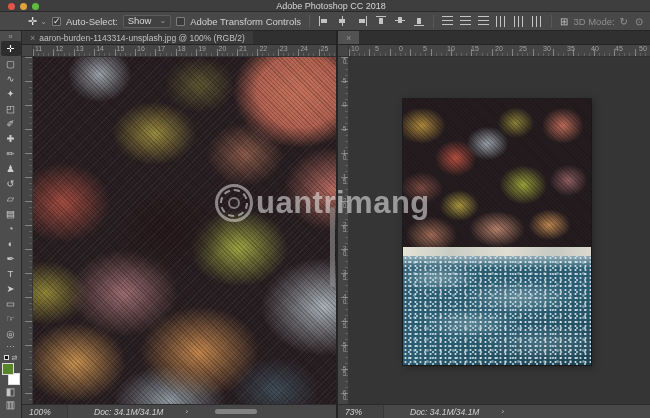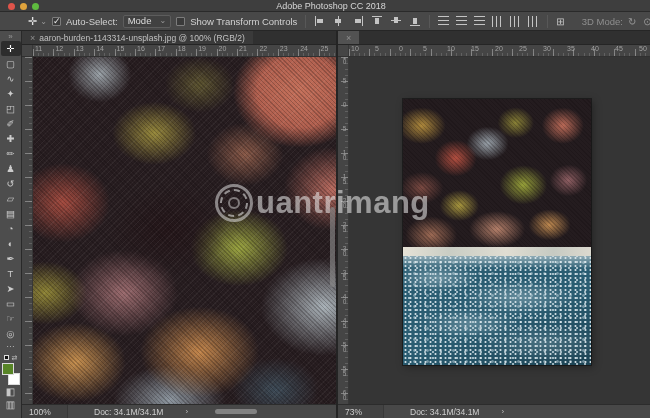--- a/index.html
+++ b/index.html
@@ -37,21 +37,21 @@
   .alicon .bar { width:1px; top:1px; bottom:1px; }
   .alicon .rect { height:4px; width:6px; top:4px; }
   .al-left .bar { left:1px; }   .al-left .rect { left:3px; }
   .al-hcenter .bar { left:5px; }.al-hcenter .rect { left:2px; }
   .al-right .bar { right:1px; } .al-right .rect { right:3px; }
   .al-rot { transform:rotate(90deg); }
   .dicon { width:11px; height:11px; flex:none; }
   .d-h { background:repeating-linear-gradient(180deg,#c4c4c4 0 1px, transparent 1px 4px); }
   .d-v { background:repeating-linear-gradient(90deg,#c4c4c4 0 1px, transparent 1px 4px); }
   .glyphbtn { color:#c4c4c4; font-size:10px; }
-  .threed-label { color:#8f8f8f; margin-left:12px; }
+  .threed-label { color:#8f8f8f; margin-left:0; }
   .threed-ic { color:#969696; font-size:10px; }
 
   
   .main { display:flex; height:387px; }
 
   
   .toolbar { width:22px; background:#4d4d4d; border-right:1px solid #292929;
     display:flex; flex-direction:column; align-items:center; padding-top:1px; flex:none; }
   .tb-collapse { color:#9a9a9a; font-size:8px; height:9px; line-height:9px; }
   .tool { width:20px; height:15px; line-height:15px; text-align:center;
@@ -165,21 +165,21 @@
       radial-gradient(circle, rgba(222,233,238,.9) 0.6px, rgba(0,0,0,0) 1.4px),
       radial-gradient(circle, rgba(210,226,232,.7) 0.7px, rgba(0,0,0,0) 1.5px),
       radial-gradient(circle, rgba(195,214,222,.5) 0.9px, rgba(0,0,0,0) 1.8px),
       linear-gradient(160deg, rgba(12,35,46,0) 55%, rgba(12,35,46,.45) 100%);
     background-size:auto, auto, auto, auto, auto, 5px 4px, 8px 6px, 13px 11px, auto;
     background-position:0 0, 0 0, 0 0, 0 0, 0 0, 0 0, 2px 3px, 5px 1px, 0 0;
   }
 
   
   .statusbar { height:14px; flex:none; background:#484848; border-top:1px solid #2c2c2c;
-    display:flex; align-items:center; font-size:8.5px; color:#cfcfcf; position:relative; }
+    display:flex; align-items:center; font-size:8.5px; color:#cfcfcf; position:relative;font-style:italic; }
   .zoomfield { height:100%; width:46px; padding-left:7px; display:flex; align-items:center;
     background:#434343; border-right:1px solid #383838; }
   .docinfo { padding:0 12px 0 26px; }
   .statchev { color:#b8b8b8; font-size:8px; margin-left:10px; }
   .hscroll { position:absolute; left:193px; top:4px; width:42px; height:5px;
     border-radius:3px; background:rgba(150,150,150,.75); }
 
   
   .watermark { position:absolute; left:215px; top:184px; z-index:40; display:flex;
     align-items:center; gap:3px; pointer-events:none; color:rgba(238,238,238,.55); }
@@ -204,25 +204,25 @@
       </div>
     <div class="apptitle">Adobe Photoshop CC 2018</div>
   </div>
 
   <div class="optionsbar">
     <span class="opt-move">✛</span>
     <span class="opt-chev">⌄</span>
     <span class="chk checked" id="chk-autoselect"></span>
     <span>Auto-Select:</span>
     <span class="dd">
-      <span>Mode</span>
+      <span>Show</span>
       <span class="opt-chev">⌄</span>
     </span>
     <span class="chk" id="chk-transform"></span>
-    <span>Show Transform Controls</span>
+    <span>Adobe Transform Controls</span>
     <span class="sep"></span>
     <span class="iconrow" id="align-icons">
         <span class="alicon al-left">
           <i class="bar"></i>
           <i class="rect"></i>
         </span>
         <span class="alicon al-hcenter">
           <i class="bar"></i>
           <i class="rect"></i>
         </span>

